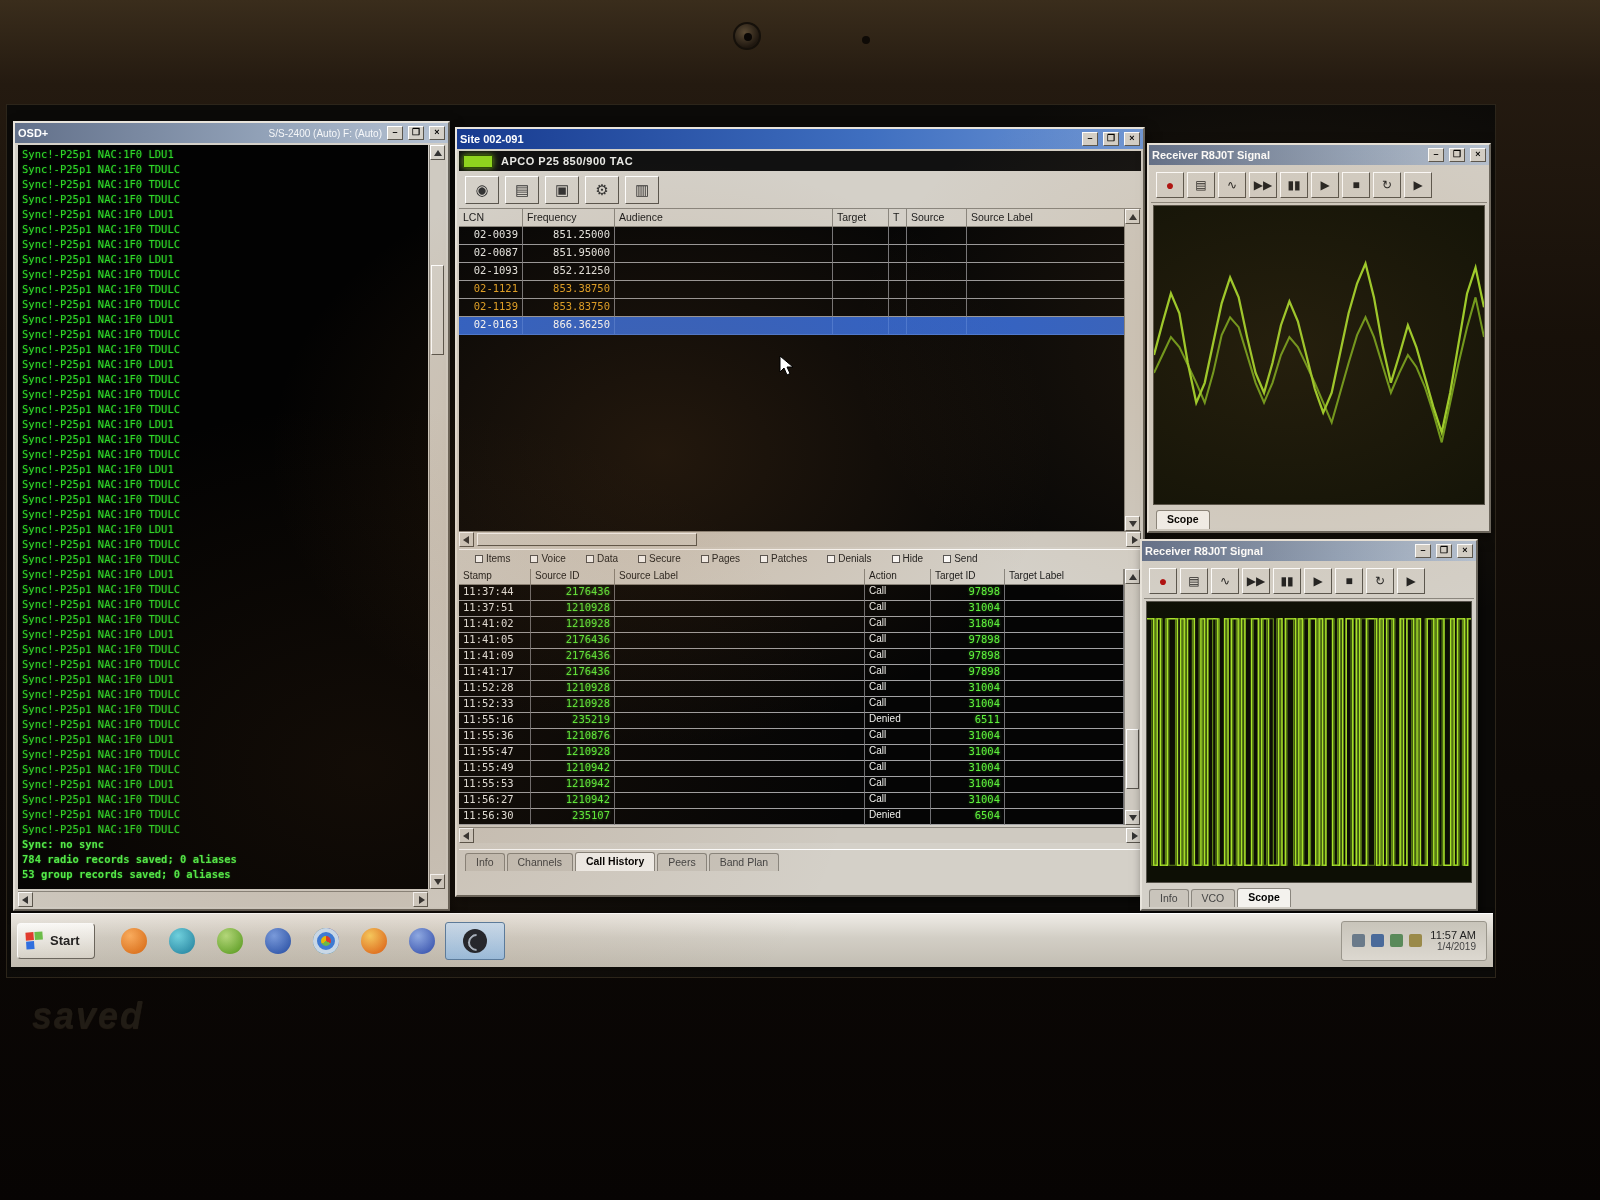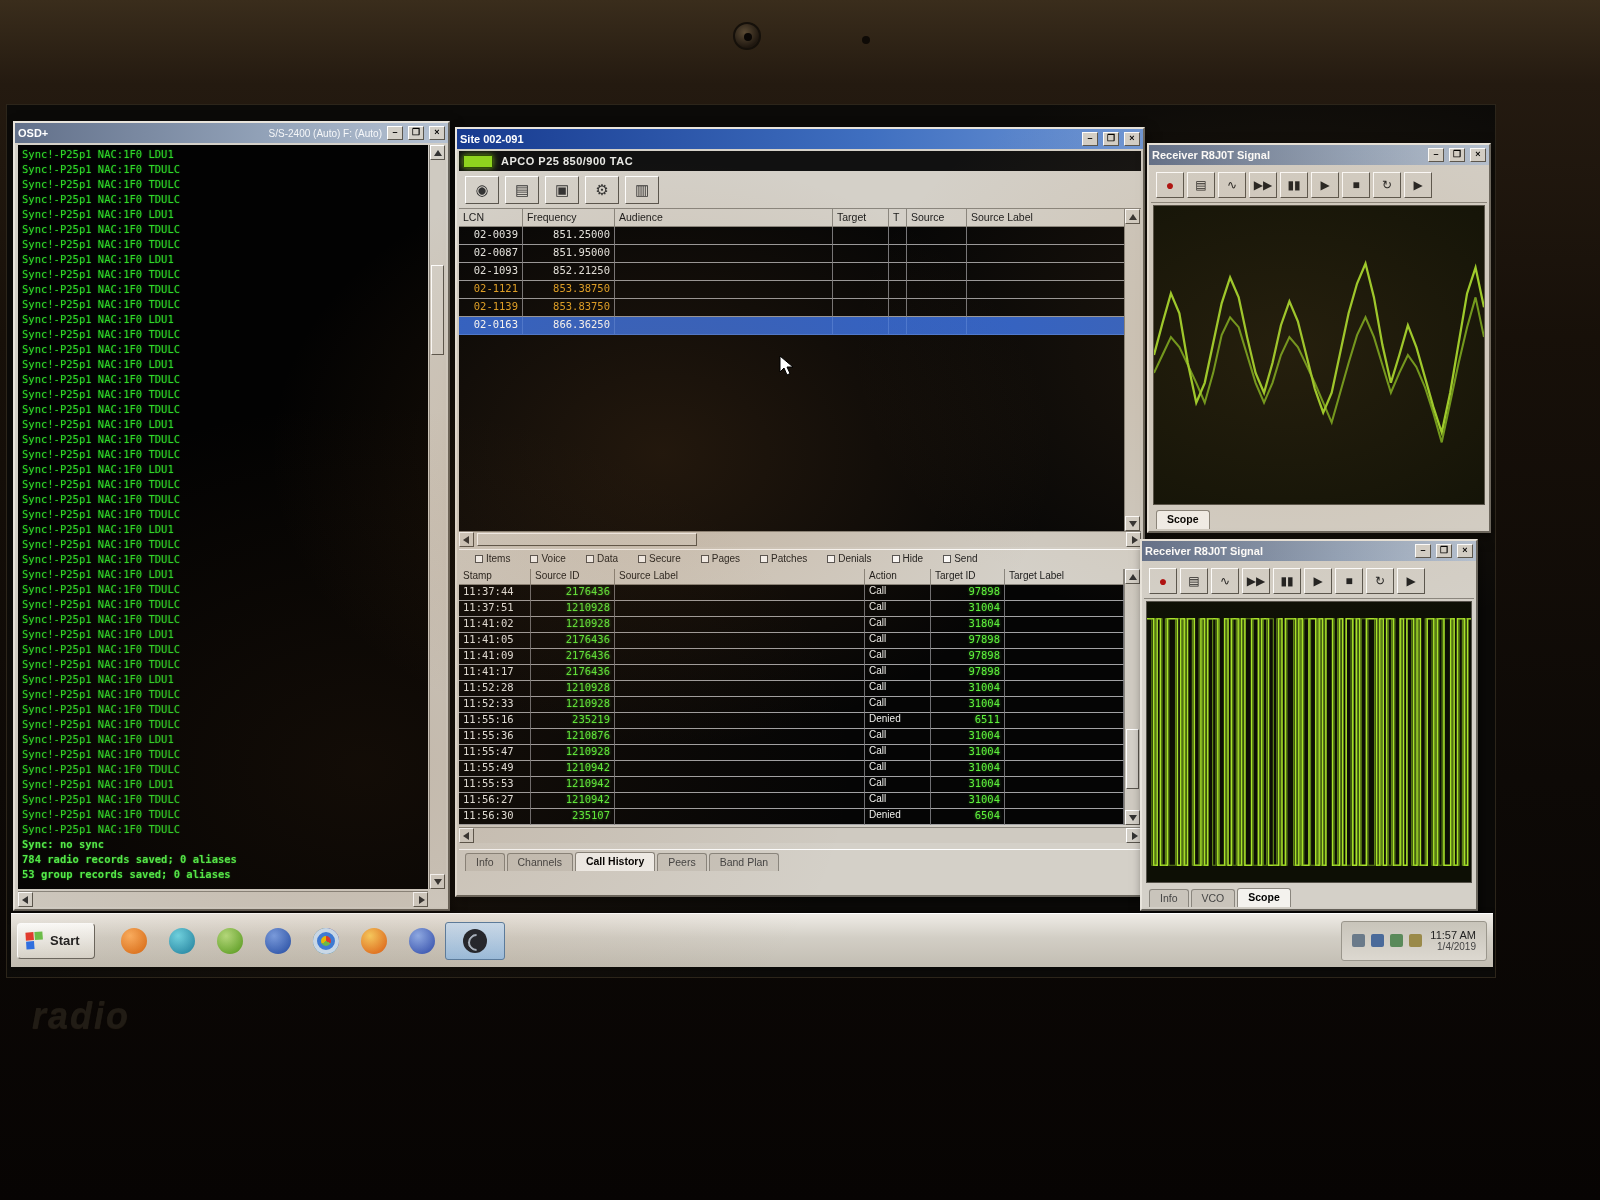--- a/index.html
+++ b/index.html
@@ -635,14 +635,14 @@
           <div class="d">1/4/2019</div>
         </div>
       </div>
     </div>
 
     <svg class="cursor" viewBox="0 0 16 22">
       <polygon points="1,1 1,17 5,13 8,20 11,18.5 8,12 14,12" fill="#fff" stroke="#000" stroke-width="1"></polygon>
     </svg>
   </div>
 
-  <div class="brand">radio</div>
+  <div class="brand">saved</div>
 </div>
 
 </body></html>

